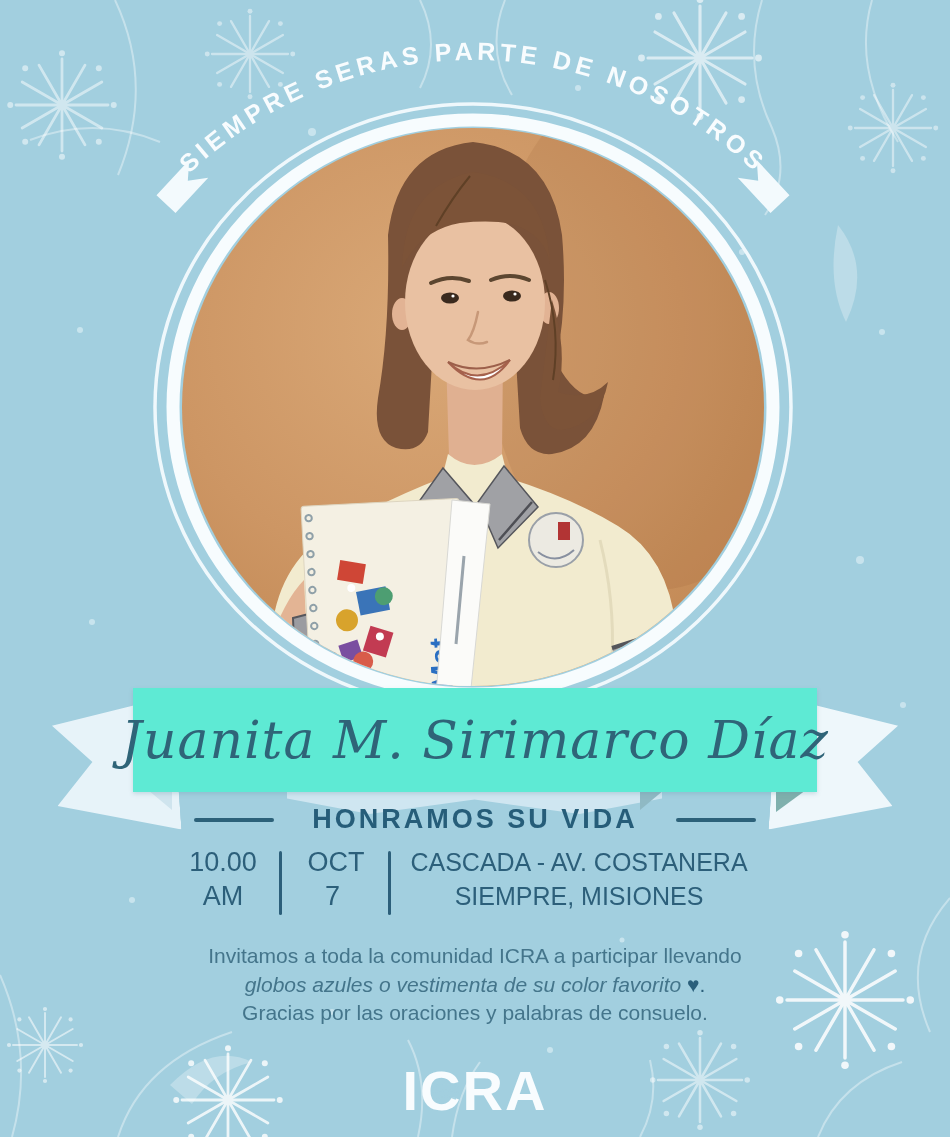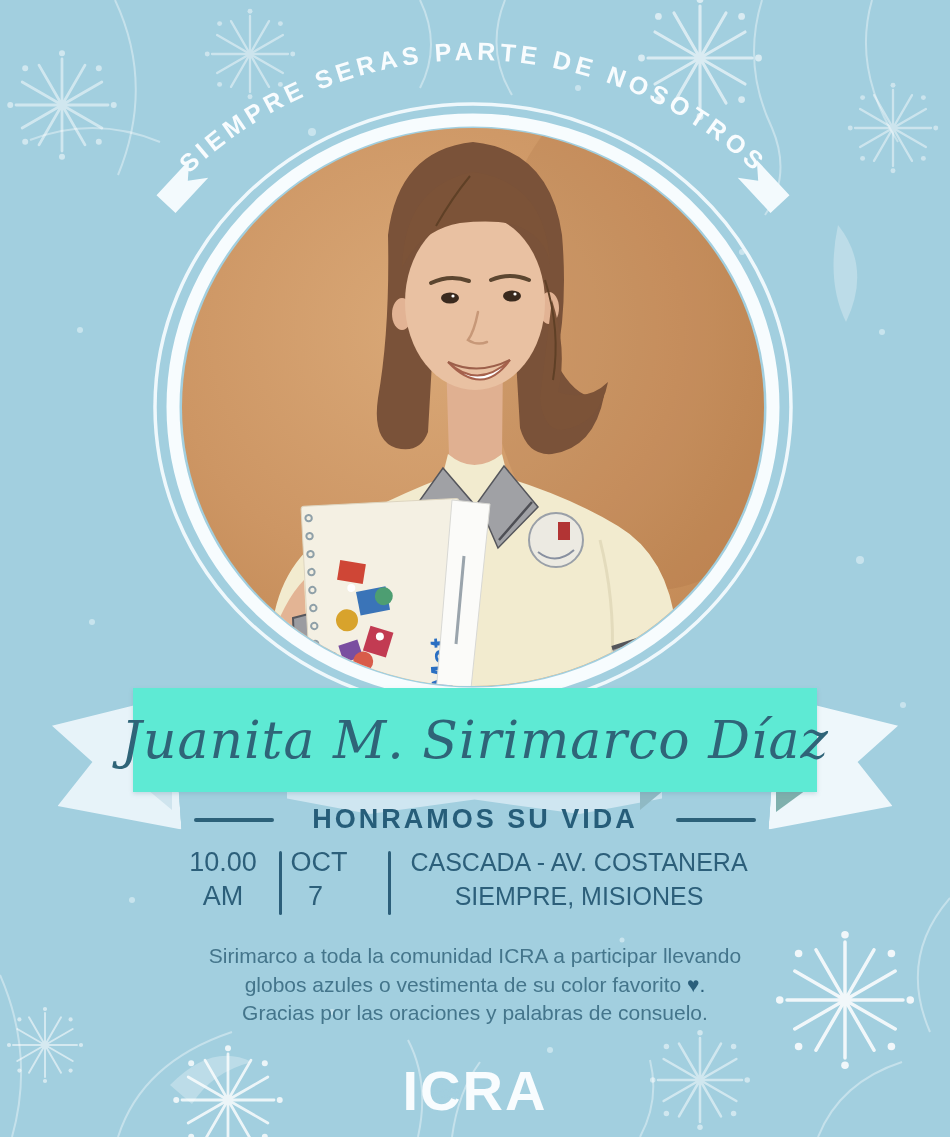--- a/index.html
+++ b/index.html
@@ -58,32 +58,32 @@
   }
   .dash{width:80px; height:4px; background:#2c6179; border-radius:2px;}
   .tribute-title{
     font-size:27px; font-weight:700; letter-spacing:3px; color:#265d79;
   }
 
   
   .event-row{position:absolute; left:0; right:0; top:845px; height:76px; z-index:5; color:#2c5f7a;}
   .ecol{position:absolute; text-align:center; font-weight:400; line-height:34px;}
   .col-time{left:168px; width:110px; font-size:27px;}
-  .col-date{left:267px; width:104px; font-size:27px;}
+  .col-date{left:284px; width:104px; font-size:27px;}
   .col-date .d2{letter-spacing:7px;}
   .col-loc{left:379px; width:400px; font-size:25px;}
   .vdiv{position:absolute; top:6px; width:3px; height:64px; background:#2c5f7a; border-radius:2px;}
   .vdiv1{left:279px;} .vdiv2{left:388px;}
 
   
   .message{
     position:absolute; left:0; right:0; top:942px; z-index:5;
     text-align:center; color:#44758b; font-size:21px; line-height:28.5px;
   }
-  .message .em{}
+  .message .em{font-style:italic;}
   .heart{color:#2b5f7b; font-style:normal;}
 
   
   .logo{position:absolute; left:0; right:0; top:1058px; z-index:5; display:flex; justify-content:center;}
   .logo-text{
     position:relative; font-size:56px; font-weight:700; letter-spacing:2px;
     color:#f8fcfe;
   }
   .logo-emblem{position:absolute; left:25px; top:15px; width:36px; height:36px; pointer-events:none;}
 </style>
@@ -309,21 +309,21 @@
       <div class="d2">7</div>
     </div>
     <div class="vdiv vdiv2"></div>
     <div class="ecol col-loc">
       <div>CASCADA - AV. COSTANERA</div>
       <div>SIEMPRE, MISIONES</div>
     </div>
   </div>
 
   <div class="message">
-    <div>Sirimarco a toda la comunidad ICRA a participar llevando</div>
+    <div>Invitamos a toda la comunidad ICRA a participar llevando</div>
     <div>
       <span class="em">globos azules o vestimenta de su color favorito</span>
       <span class="heart">♥</span><span class="heart">.</span>
     </div>
     <div>Gracias por las oraciones y palabras de consuelo.</div>
   </div>
 
   <div class="logo">
     <div class="logo-text">
       <span>ICRA</span>

